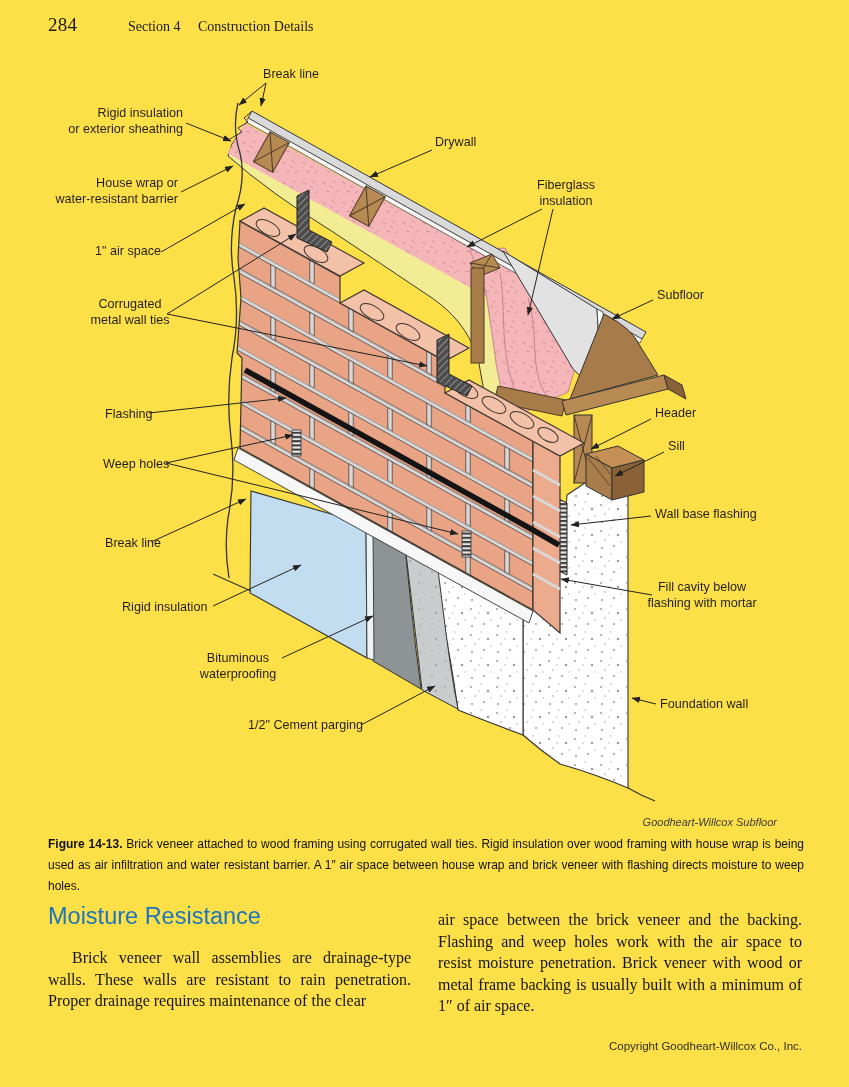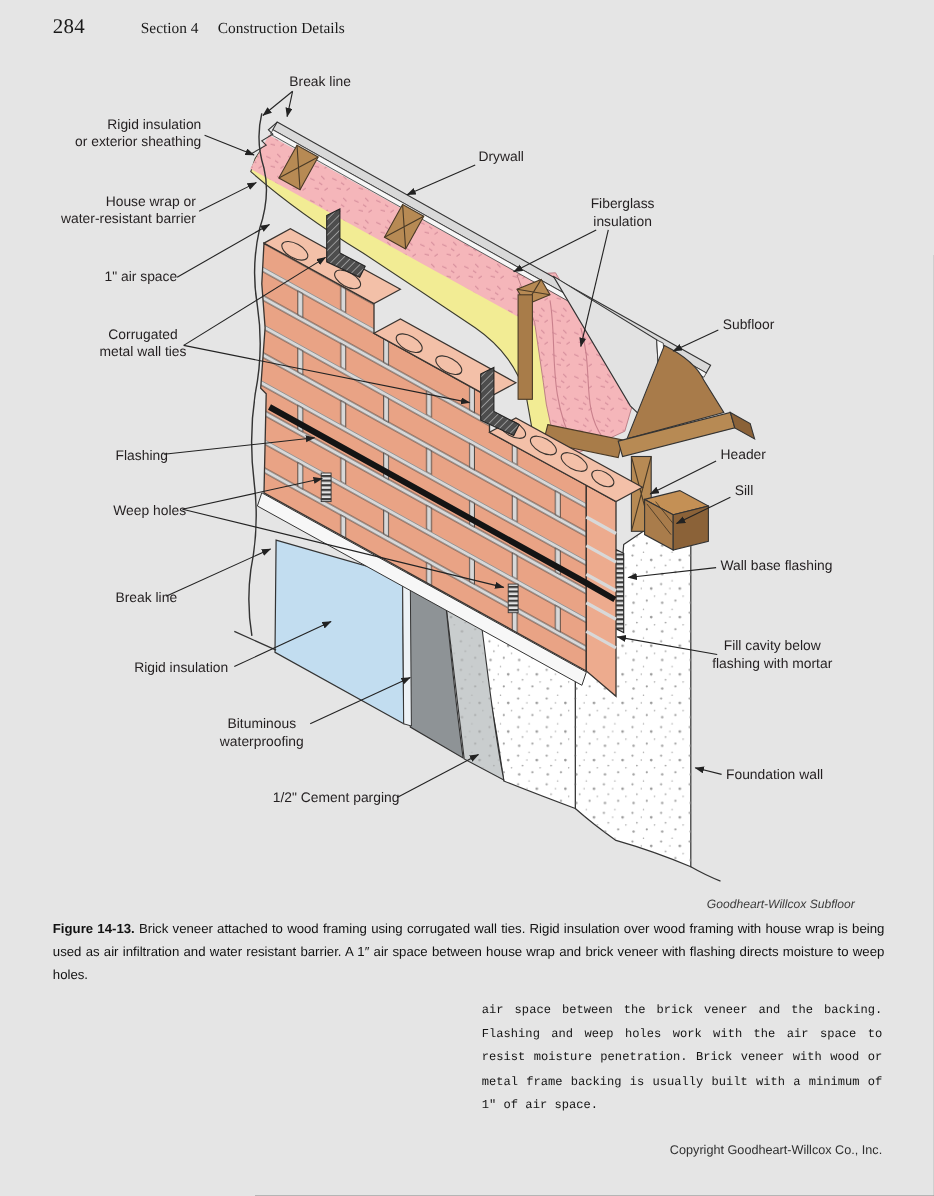--- a/index.html
+++ b/index.html
@@ -1,28 +1,28 @@
 <!DOCTYPE html>
 <html><head>
 <meta charset="utf-8">
 <style>
   html,body{margin:0;padding:0;background:#777;}
-  .page{position:relative;width:849px;height:1087px;background:#e5e5e5;overflow:hidden;
+  .page{position:relative;width:849px;height:1087px;background:#fde047;overflow:hidden;
         font-family:"Liberation Sans",sans-serif;color:#1a1a1a;}
   .pagenum{position:absolute;left:48px;top:14px;font-family:"Liberation Serif",serif;
            font-size:19px;letter-spacing:.3px;}
   .sechead{position:absolute;left:128px;top:19px;font-family:"Liberation Serif",serif;font-size:14px;}
   .sechead span{margin-right:14px;}
   .diagram{position:absolute;left:0;top:58px;}
   .credit{position:absolute;right:72px;top:816px;font-size:11px;font-style:italic;color:#3c3c3c;}
   .caption{position:absolute;left:48px;top:834px;width:756px;font-size:12px;line-height:21px;
            text-align:justify;color:#111;}
   .caption b{font-weight:bold;}
   .heading{position:absolute;left:48px;top:903px;font-size:23.5px;color:#1C75BC;}
-  .bodycol{position:absolute;font-family:Liberation Mono, monospace;font-size:11px;line-height:21.6px;
+  .bodycol{position:absolute;font-family:Liberation Serif, serif;font-size:16px;line-height:21.6px;
            text-align:justify;color:#141414;}
   .col1{left:48px;top:947px;width:363px;text-indent:24px;}
   .col2{left:438px;top:909px;width:364px;}
   .copyright{position:absolute;right:47px;top:1040px;font-size:11.5px;color:#2e2e2e;}
   svg text{font-family:"Liberation Sans",sans-serif;font-size:12.6px;fill:#231f20;}
 </style>
 </head>
 <body>
 
 <div class="page">
@@ -223,18 +223,20 @@
       <text x="248" y="671">1/2" Cement parging</text>
     </g>
   </svg>
 
   <div class="credit">Goodheart-Willcox Subfloor</div>
 
   <div class="caption">
     <b>Figure 14-13.</b><span> Brick veneer attached to wood framing using corrugated wall ties. Rigid insulation over wood framing with house wrap is being used as air infiltration and water resistant barrier. A 1″ air space between house wrap and brick veneer with flashing directs moisture to weep holes.</span>
   </div>
 
-
+  <div class="heading">Moisture Resistance</div>
+
+  <div class="bodycol col1">Brick veneer wall assemblies are drainage-type walls. These walls are resistant to rain penetration. Proper drainage requires maintenance of the clear</div>
   <div class="bodycol col2">air space between the brick veneer and the backing. Flashing and weep holes work with the air space to resist moisture penetration. Brick veneer with wood or metal frame backing is usually built with a minimum of 1″ of air space.</div>
 
   <div class="copyright">Copyright Goodheart-Willcox Co., Inc.</div>
 
 </div>
 
 </body></html>

